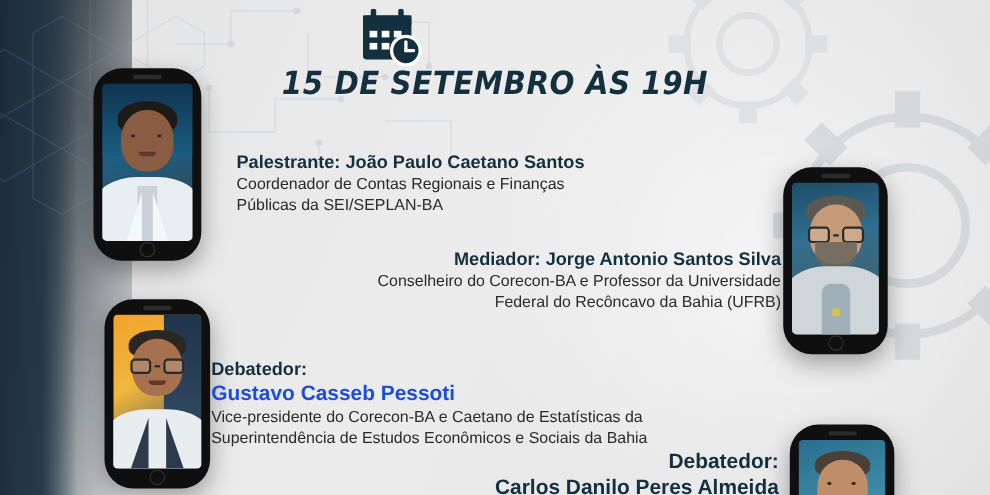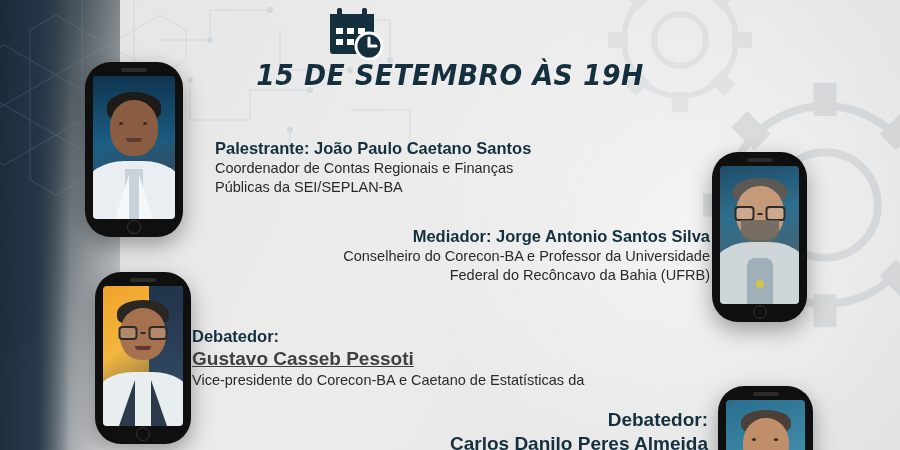--- a/index.html
+++ b/index.html
@@ -200,24 +200,23 @@
   .blk-debater1  { left: 192px; top: 326px; text-align: left; }
   .blk-debater2  { left: 330px; top: 408px; width: 378px; text-align: right; }
   .blk-debater2 .role2 {
     font-weight: bold;
     color: #14303f;
     font-size: 19px;
     line-height: 24px;
   }
   .blk-debater1 .name {
     font-weight: bold;
-    color: #404040;
+    color: #1d4ed8;
     font-size: 19px;
     line-height: 24px;
-    text-decoration: underline;
   }
 </style>
 </head>
 <body>
 
 <div class="bg">
   <div class="bg-dark-left2"></div>
   <div class="bg-dark-left"></div>
 
   <svg class="hex" style="left:0;top:0;" width="260" height="450" viewBox="0 0 260 450">
@@ -399,20 +398,21 @@
   <div class="blk blk-speaker">
     <div class="role">Palestrante: João Paulo Caetano Santos</div>
     <div class="desc">Coordenador de Contas Regionais e Finanças</div>
     <div class="desc">Públicas da SEI/SEPLAN-BA</div>
   </div>
 
   <div class="blk blk-debater1">
     <div class="role">Debatedor:</div>
     <div class="name">Gustavo Casseb Pessoti</div>
     <div class="desc">Vice-presidente do Corecon-BA e Caetano de Estatísticas da</div>
+    <div class="desc">Superintendência de Estudos Econômicos e Sociais da Bahia</div>
   </div>
 
   <div class="blk blk-debater2">
     <div class="role2">Debatedor:</div>
     <div class="role2">Carlos Danilo Peres Almeida</div>
   </div>
 
 </div>
 
 </body></html>

